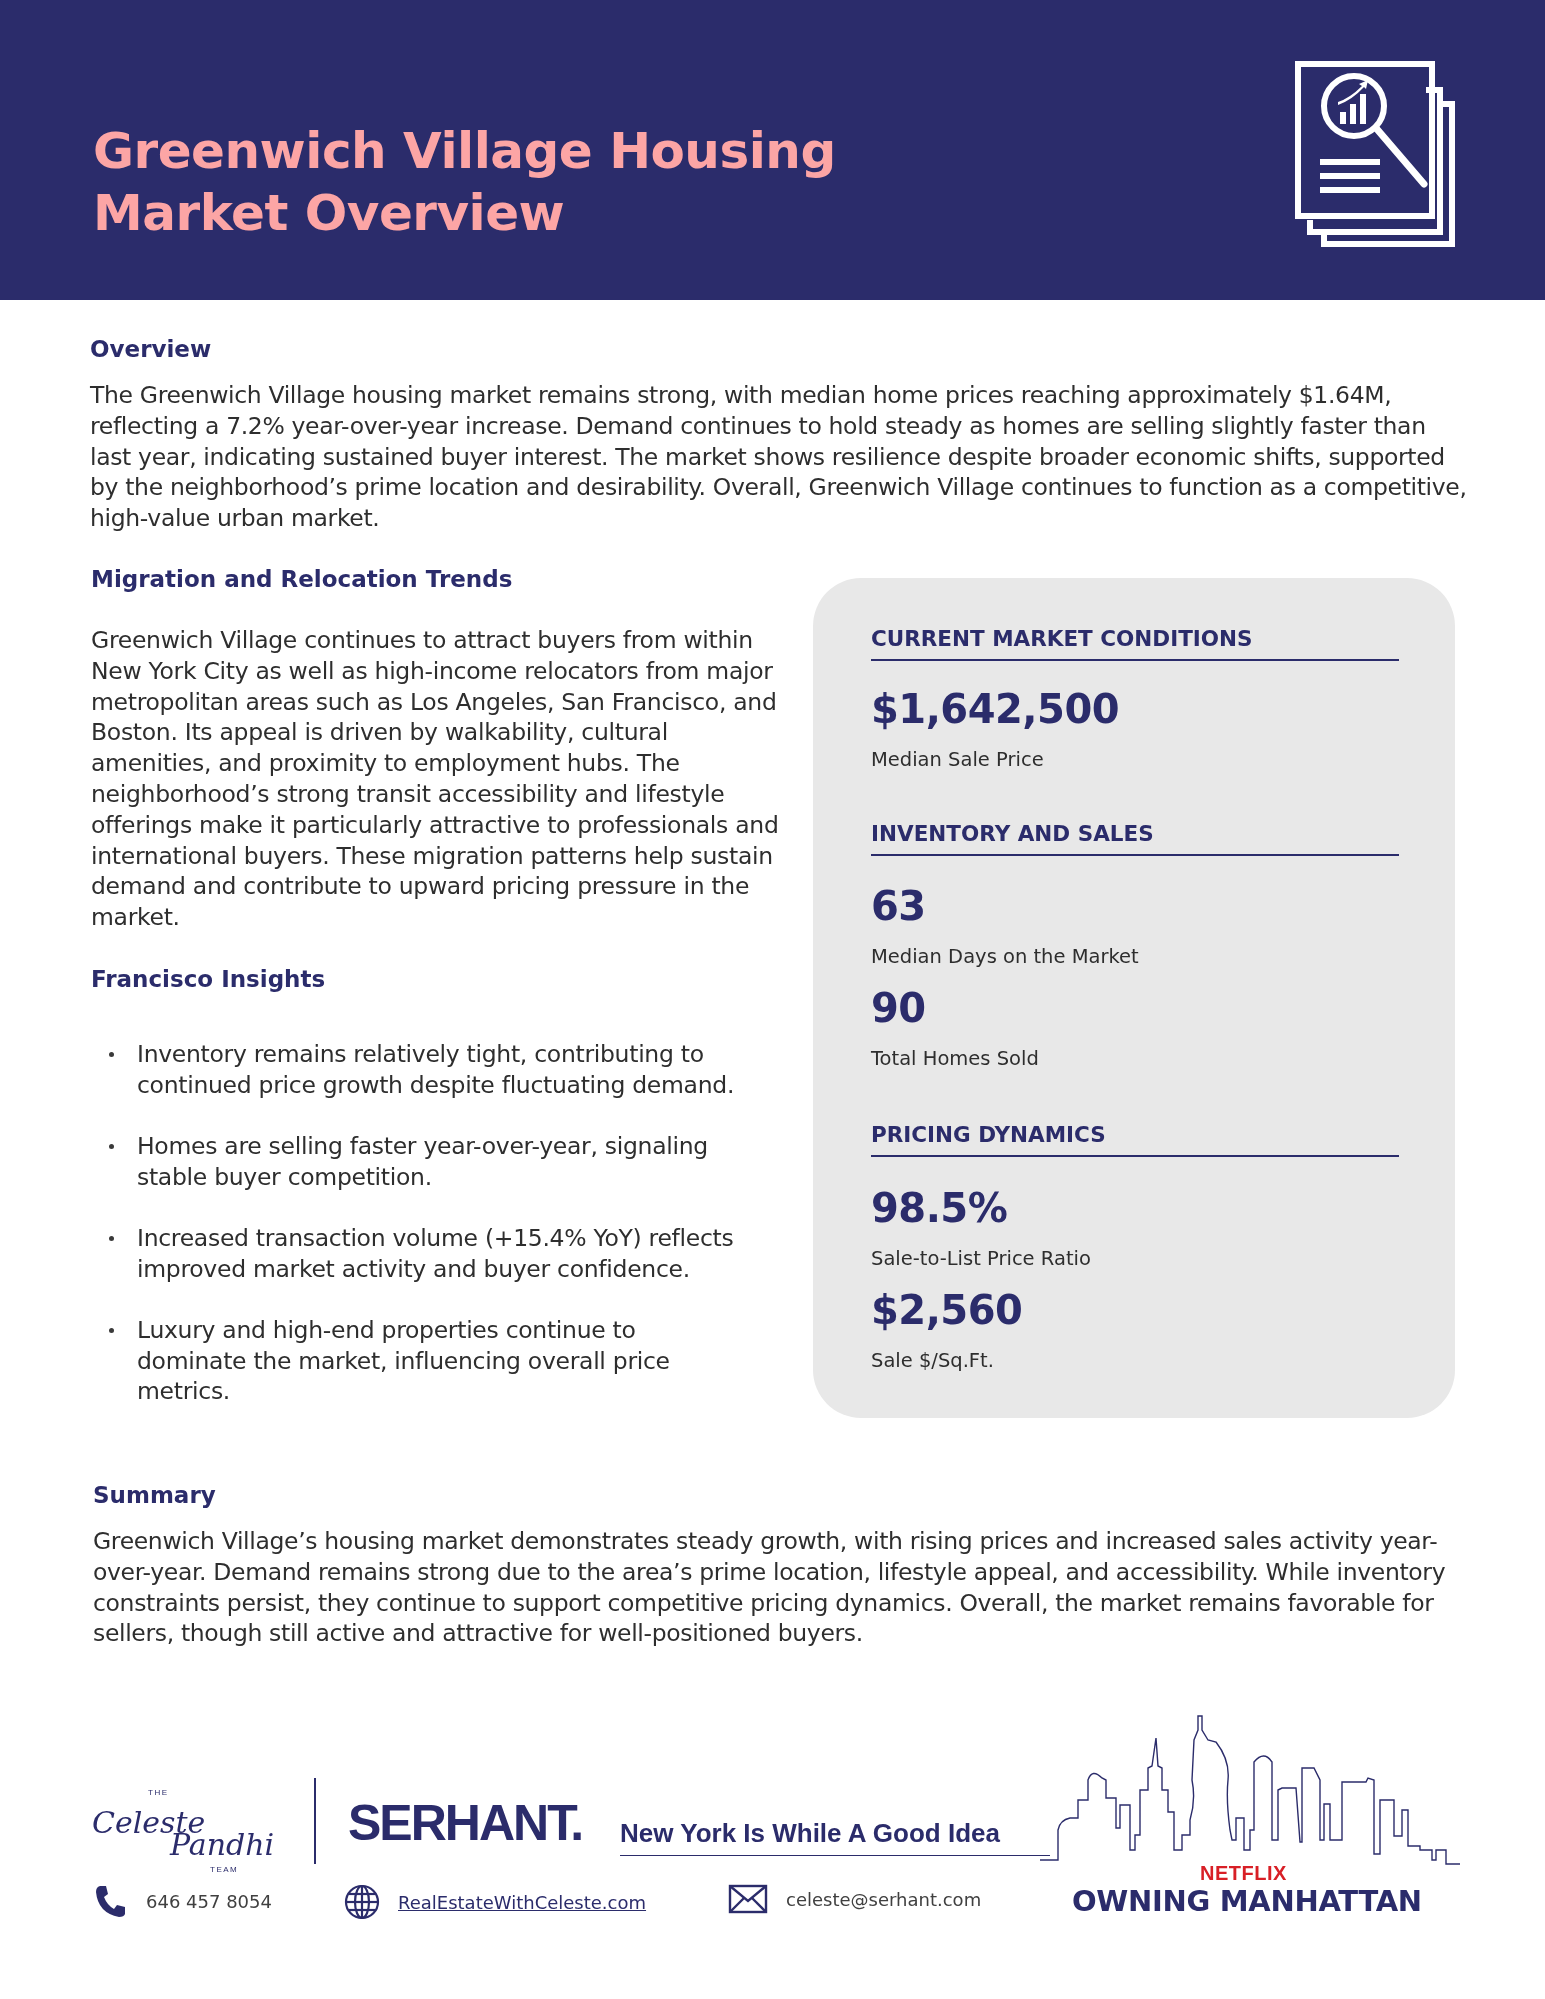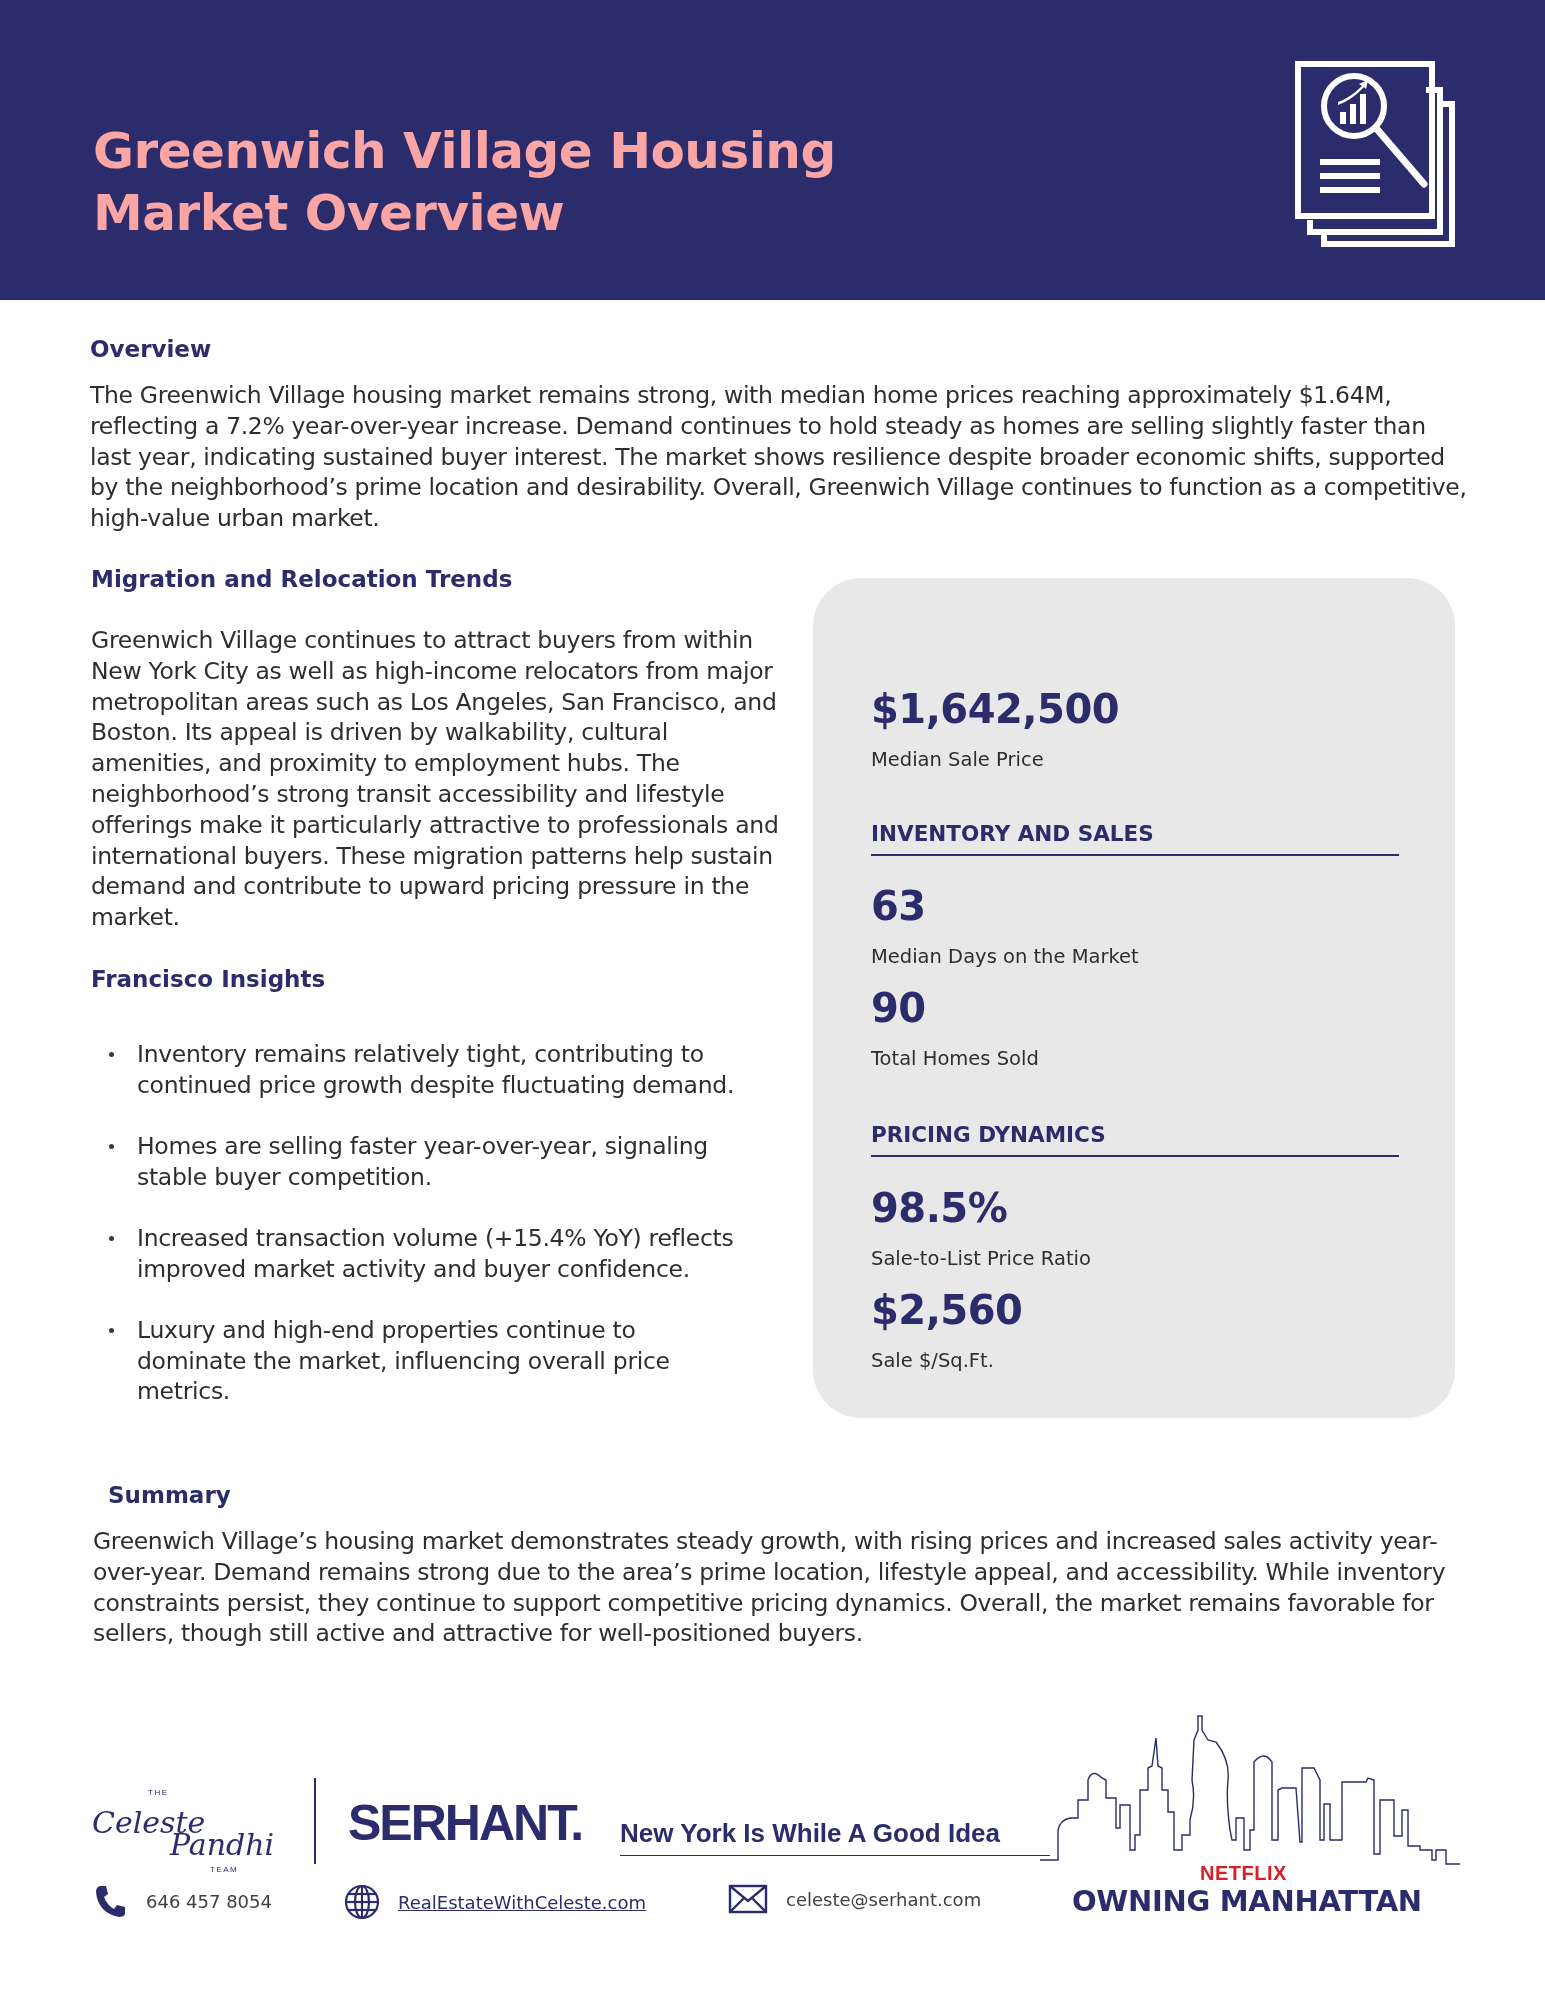--- a/index.html
+++ b/index.html
@@ -20,21 +20,21 @@
 
     .bullets { position: absolute; left: 91px; top: 1008px; width: 660px; margin: 0; padding: 0; list-style: none; }
     .bullets li { position: relative; padding-left: 46px; font-family: "DejaVu Sans", sans-serif; font-size: 23.5px; line-height: 30.5px; color: #2e2e2e; margin-bottom: 29px; letter-spacing: -0.3px; margin-top: 31px; }
     .bullets li .dot { position: absolute; left: 18px; top: 13px; width: 5px; height: 5px; border-radius: 50%; background: #3a3a3a; }
 
     .card { position: absolute; left: 813px; top: 578px; width: 642px; height: 840px; background: #e8e8e8; border-radius: 48px; }
     .card-h { position: absolute; left: 58px; width: 528px; color: #2b2c6b; font-family: "DejaVu Sans", sans-serif; font-weight: bold; font-size: 21.5px; padding-bottom: 8px; border-bottom: 2.5px solid #2b2c6b; margin: 0; }
     .card-v { position: absolute; left: 58px; color: #2b2c6b; font-family: "DejaVu Sans", sans-serif; font-weight: bold; font-size: 40px; margin: 0; letter-spacing: -0.5px; }
     .card-l { position: absolute; left: 58px; color: #2e2e2e; font-family: "DejaVu Sans", sans-serif; font-size: 19.5px; margin: 0; }
 
-    #summary-h { left: 108px; top: 1482px; }
+    #summary-h { left: 93px; top: 1482px; }
     #summary-p { left: 93px; top: 1526px; width: 1400px; letter-spacing: -0.35px; }
 
     .footer-logo { position: absolute; left: 88px; top: 1775px; width: 200px; height: 100px; }
     .footer-divider { position: absolute; left: 314px; top: 1778px; width: 2px; height: 86px; background: #2b2c6b; }
     .serhant { position: absolute; left: 348px; top: 1794px; color: #2b2c6b; font-family: "Liberation Sans", sans-serif; font-weight: bold; font-size: 50px; letter-spacing: -2px; margin: 0; }
     .tagline { position: absolute; left: 620px; top: 1818px; color: #2b2c6b; font-family: "Liberation Sans", sans-serif; font-weight: bold; font-size: 26px; padding-bottom: 6px; border-bottom: 1.5px solid #2b2c6b; width: 430px; margin: 0; }
     .skyline { position: absolute; left: 1040px; top: 1700px; width: 420px; height: 170px; }
     .netflix { position: absolute; left: 1200px; top: 1862px; color: #d81f26; font-family: "Liberation Sans", sans-serif; font-weight: bold; font-size: 20px; letter-spacing: 0.5px; margin: 0; }
     .owning { position: absolute; left: 1072px; top: 1884px; color: #2b2c6b; font-family: "DejaVu Sans", sans-serif; font-weight: bold; font-size: 29px; margin: 0; letter-spacing: -0.3px; }
 
@@ -82,20 +82,21 @@
 
 <h2 id="insights-h" class="section-h">Francisco Insights</h2>
 <ul class="bullets">
   <li><span class="dot"></span><span>Inventory remains relatively tight, contributing to continued price growth despite fluctuating demand.</span></li>
   <li><span class="dot"></span><span>Homes are selling faster year-over-year, signaling stable buyer competition.</span></li>
   <li><span class="dot"></span><span>Increased transaction volume (+15.4% YoY) reflects improved market activity and buyer confidence.</span></li>
   <li><span class="dot"></span><span>Luxury and high-end properties continue to dominate the market, influencing overall price metrics.</span></li>
 </ul>
 
 <div class="card">
+  <h3 class="card-h" style="top:48px;">CURRENT MARKET CONDITIONS</h3>
   <p class="card-v" style="top:108px;">$1,642,500</p>
   <p class="card-l" style="top:170px;">Median Sale Price</p>
 
   <h3 class="card-h" style="top:243px;">INVENTORY AND SALES</h3>
   <p class="card-v" style="top:305px;">63</p>
   <p class="card-l" style="top:367px;">Median Days on the Market</p>
   <p class="card-v" style="top:407px;">90</p>
   <p class="card-l" style="top:469px;">Total Homes Sold</p>
 
   <h3 class="card-h" style="top:544px;">PRICING DYNAMICS</h3>

